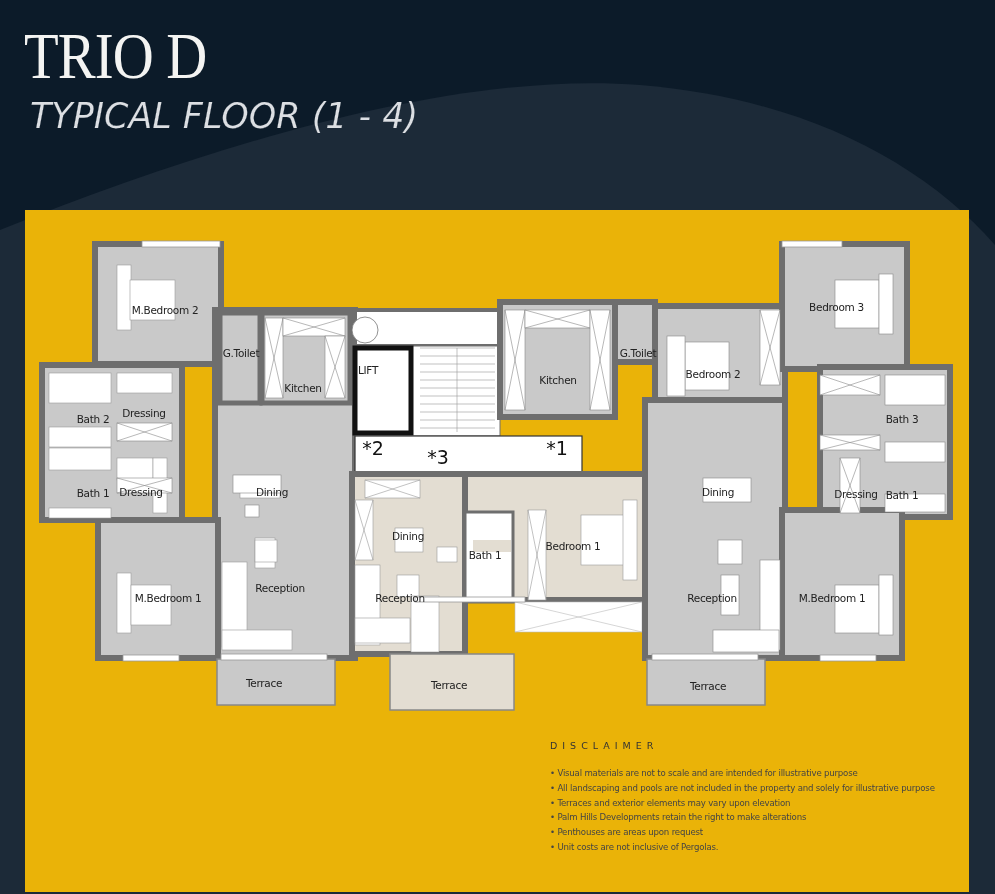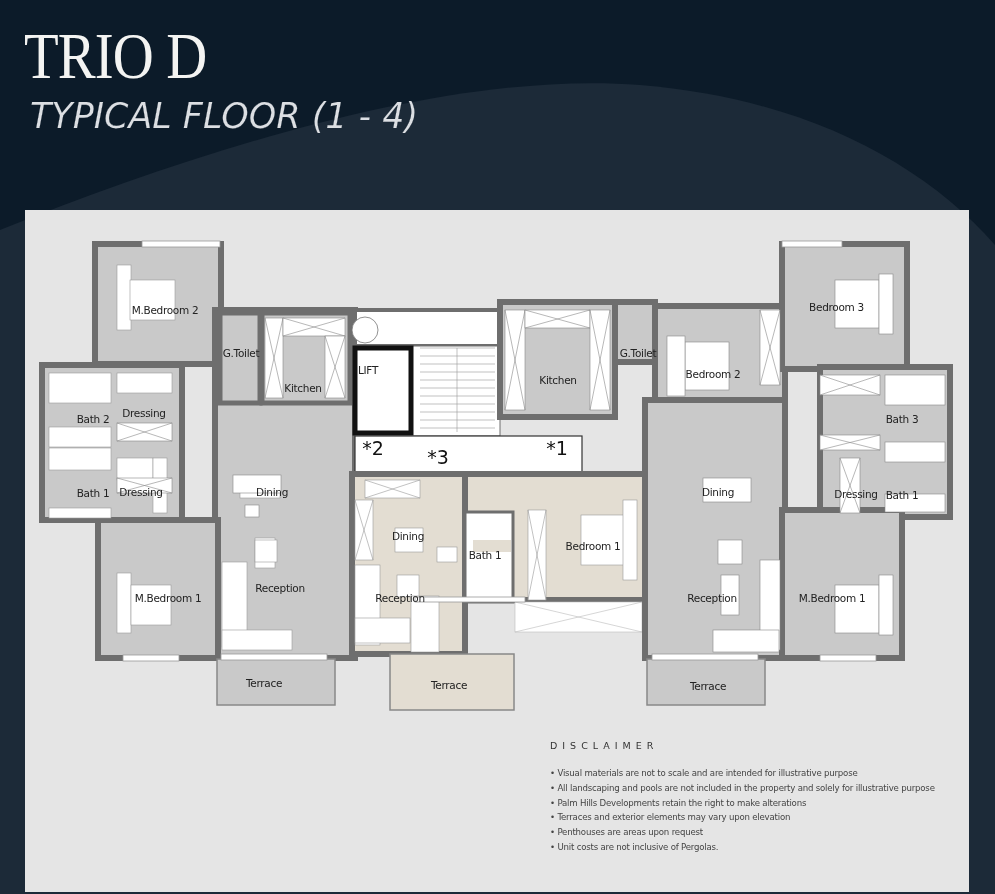--- a/index.html
+++ b/index.html
@@ -1,20 +1,20 @@
 <!DOCTYPE html>
 <html><head>
 <meta charset="utf-8">
 <style>
   html,body{margin:0;padding:0;}
   body{width:995px;height:894px;position:relative;overflow:hidden;background:#0c1b29;font-family:"Liberation Sans",sans-serif;}
   .bg-curve{position:absolute;left:0;top:0;width:995px;height:894px;}
   .title{position:absolute;left:24px;top:20px;font-family:"Liberation Serif","DejaVu Serif",serif;font-size:66px;color:#f4f4f2;letter-spacing:-1px;line-height:72px;transform:scaleX(0.86);transform-origin:left top;}
   .subtitle{position:absolute;left:30px;top:94px;font-family:"DejaVu Sans",sans-serif;font-weight:200;font-style:italic;font-size:36px;color:#dcdfe3;letter-spacing:0px;line-height:44px;-webkit-text-stroke:0.2px #0c1b29;transform:scaleX(0.97);transform-origin:left top;}
-  .card{position:absolute;left:25px;top:210px;width:944px;height:682px;background:#e5e5e5;}
+  .card{position:absolute;left:25px;top:210px;width:944px;height:682px;background:#eab308;}
   .plan{position:absolute;left:0;top:0;width:944px;height:660px;}
   .lbl{position:absolute;font-family:"DejaVu Sans",sans-serif;font-size:10.5px;color:#222;white-space:nowrap;transform:translate(-50%,-50%);letter-spacing:-0.3px;}
   .mark{position:absolute;font-family:"DejaVu Sans",sans-serif;font-size:19px;color:#111;transform:translate(-50%,-50%);}
   .disc{position:absolute;left:525px;top:530px;width:410px;}
   .disc-title{font-family:"DejaVu Sans",sans-serif;font-size:9.5px;letter-spacing:5px;color:#333;margin-bottom:15px;}
   .disc-item{font-family:"DejaVu Sans",sans-serif;font-size:8.6px;color:#444;line-height:14.8px;white-space:nowrap;letter-spacing:-0.2px;}
   .disc-item::before{content:"• ";}
 </style>
 </head>
 <body>
@@ -223,38 +223,38 @@
   <span class="lbl" style="left:255px;top:378px;">Reception</span>
   <span class="lbl" style="left:239px;top:473px;">Terrace</span>
 
   <span class="lbl" style="left:343px;top:160px;">LIFT</span>
   <span class="mark" style="left:348px;top:238px;">*2</span>
   <span class="mark" style="left:413px;top:247px;">*3</span>
   <span class="mark" style="left:532px;top:238px;">*1</span>
 
   <span class="lbl" style="left:383px;top:326px;">Dining</span>
   <span class="lbl" style="left:460px;top:345px;">Bath 1</span>
-  <span class="lbl" style="left:568px;top:336px;">Bedroom 1</span>
+  <span class="lbl" style="left:548px;top:336px;">Bedroom 1</span>
   <span class="lbl" style="left:375px;top:388px;">Reception</span>
   <span class="lbl" style="left:424px;top:475px;">Terrace</span>
 
   <span class="lbl" style="left:533px;top:170px;">Kitchen</span>
   <span class="lbl" style="left:613px;top:143px;">G.Toilet</span>
   <span class="lbl" style="left:688px;top:164px;">Bedroom 2</span>
   <span class="lbl" style="left:805px;top:97px;padding-left:13px;">Bedroom 3</span>
   <span class="lbl" style="left:877px;top:209px;">Bath 3</span>
   <span class="lbl" style="left:693px;top:282px;">Dining</span>
   <span class="lbl" style="left:831px;top:284px;">Dressing</span>
   <span class="lbl" style="left:877px;top:285px;">Bath 1</span>
   <span class="lbl" style="left:687px;top:388px;">Reception</span>
   <span class="lbl" style="left:807px;top:388px;">M.Bedroom 1</span>
   <span class="lbl" style="left:683px;top:476px;">Terrace</span>
 
   <div class="disc">
     <div class="disc-title">DISCLAIMER</div>
     <div class="disc-item">Visual materials are not to scale and are intended for illustrative purpose</div>
     <div class="disc-item">All landscaping and pools are not included in the property and solely for illustrative purpose</div>
+    <div class="disc-item">Terraces and exterior elements may vary upon elevation</div>
     <div class="disc-item">Palm Hills Developments retain the right to make alterations</div>
-    <div class="disc-item">Terraces and exterior elements may vary upon elevation</div>
     <div class="disc-item">Penthouses are areas upon request</div>
     <div class="disc-item">Unit costs are not inclusive of Pergolas.</div>
   </div>
 </div>
 
 </body></html>

